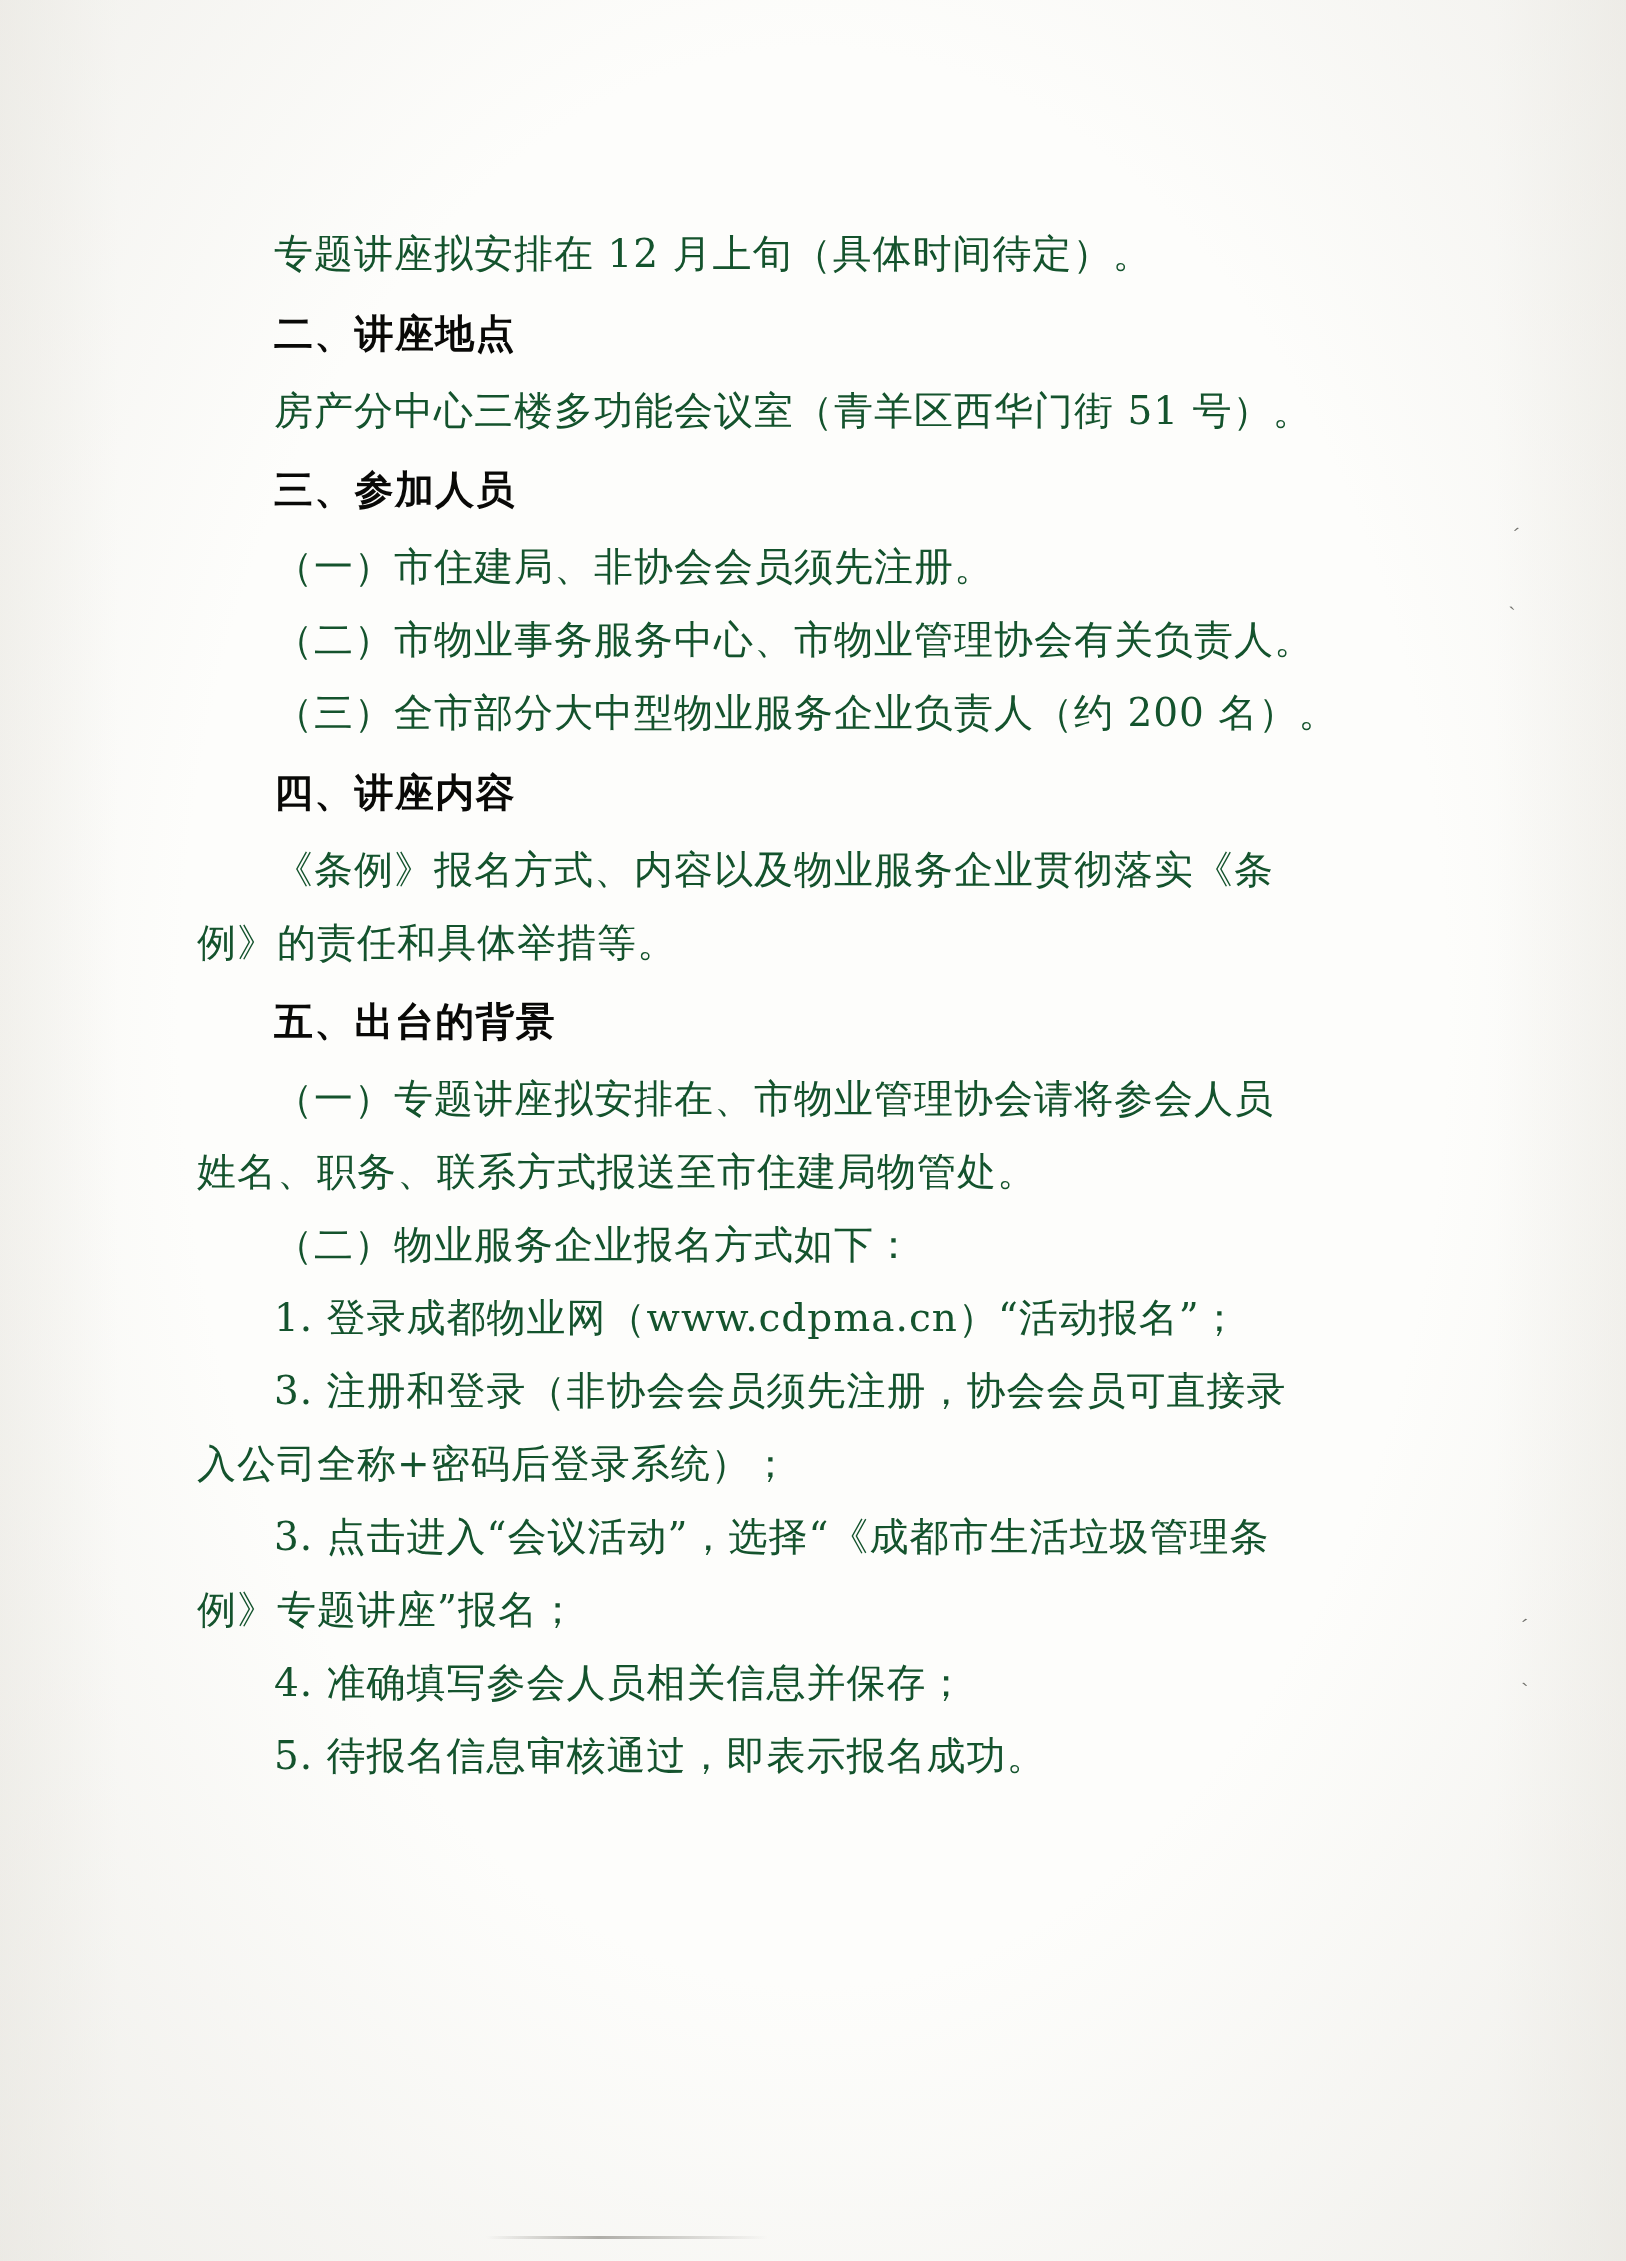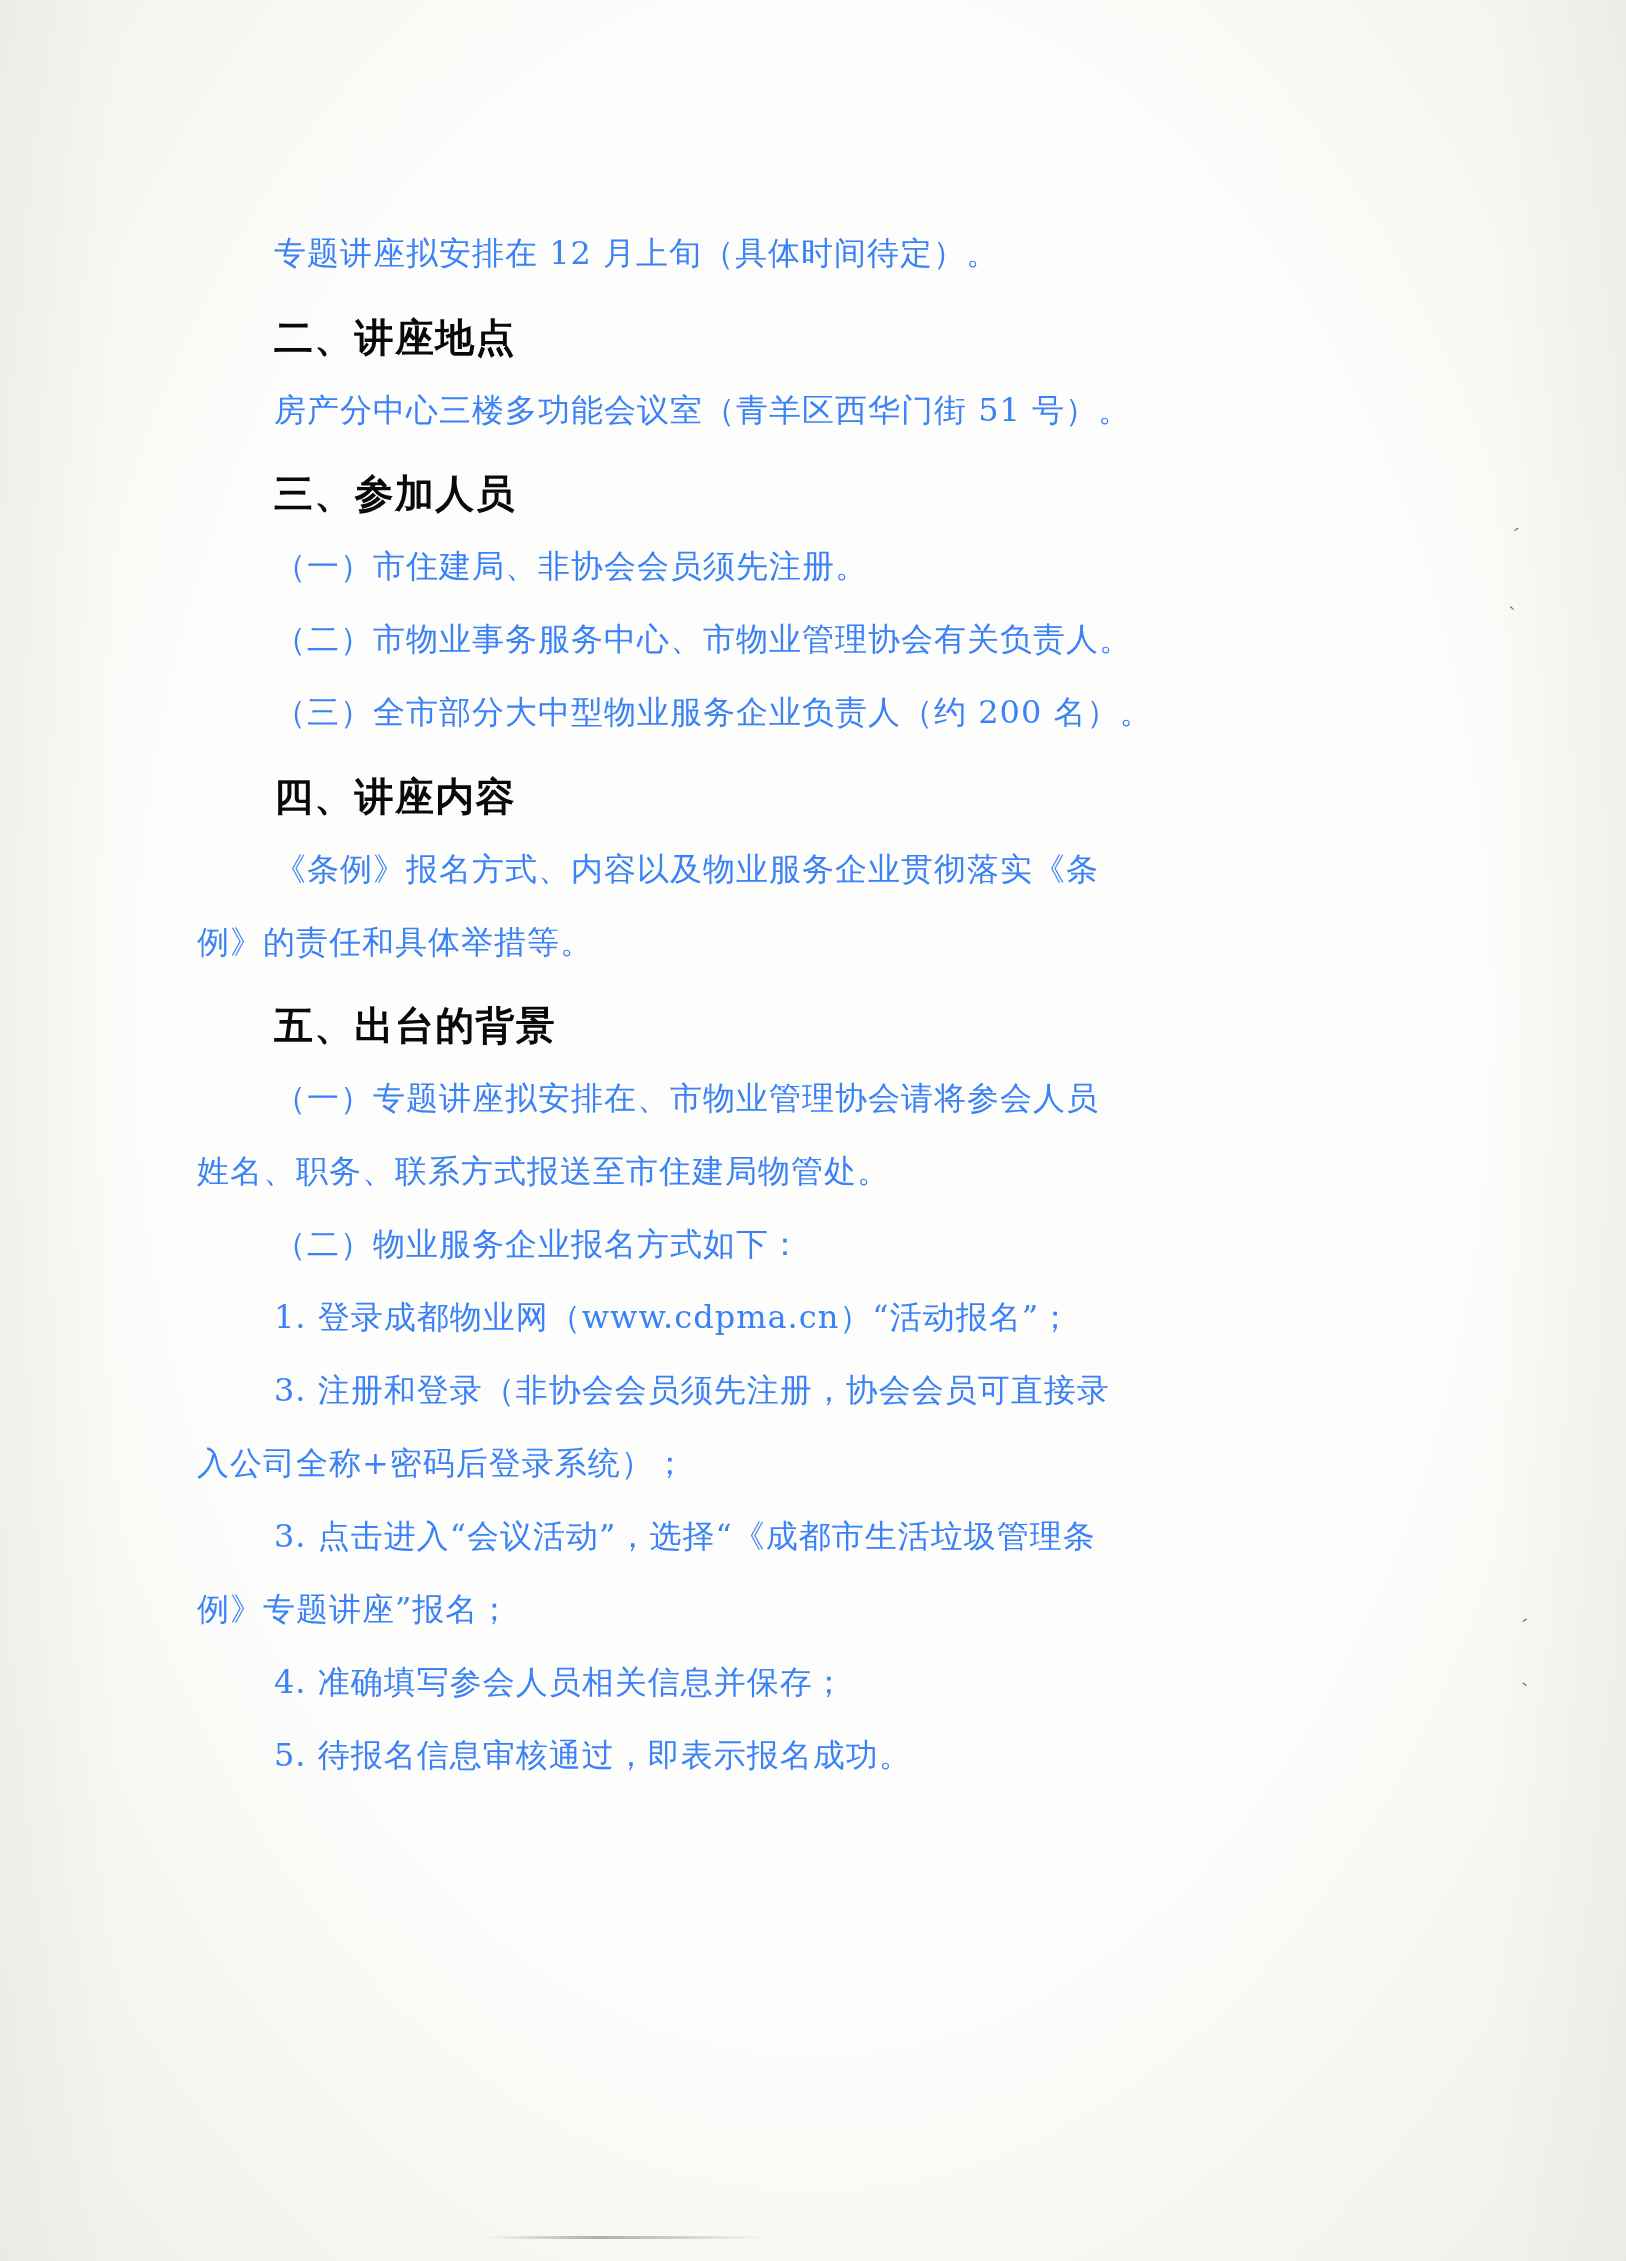--- a/index.html
+++ b/index.html
@@ -28,38 +28,38 @@
       linear-gradient(270deg, rgba(236,234,228,0.5) 0px, rgba(255,255,255,0) 131px);
     pointer-events: none;
   }
   .content {
     position: absolute;
     left: 197px;
     top: 217px;
     width: 1234px;
   }
   .line {
-    font-size: 32px;
+    font-size: 39px;
     line-height: 73px;
-    color: #3b82f6;
+    color: #14532d;
     letter-spacing: 1px;
     white-space: pre-wrap;
     font-family: "DejaVu Serif", "Liberation Serif", serif;
   }
   .indent {
     text-indent: 77px;
   }
   .heading {
     font-size: 39px;
     line-height: 73px;
     font-weight: bold;
     text-indent: 77px;
     letter-spacing: 1.3px;
     color: #090907;
-    font-family: Liberation Serif, serif;
+    font-family: Liberation Mono, monospace;
   }
   .blocksp {
     height: 10.5px;
   }
   .para {
     margin: 0;
   }
   
   .mark {
     position: absolute;

